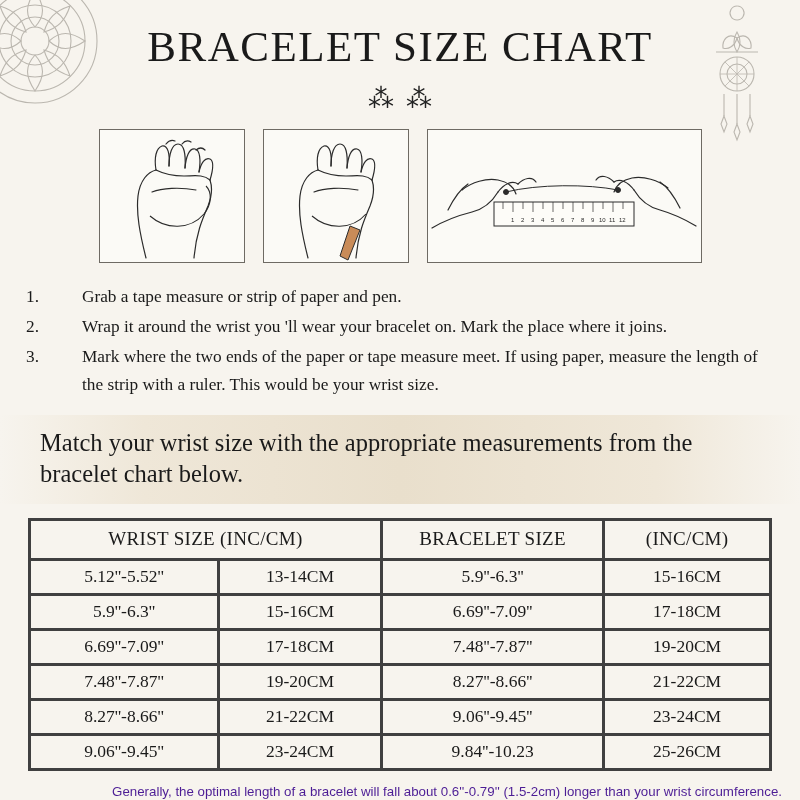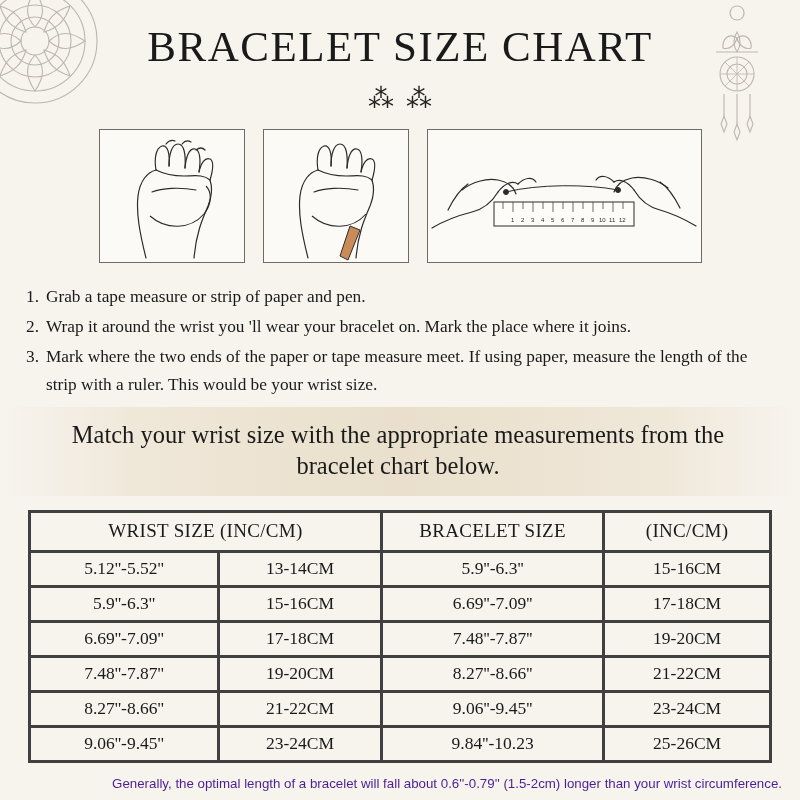--- a/index.html
+++ b/index.html
@@ -81,27 +81,27 @@
     font-size: 17.3px;
     line-height: 1.62;
     font-family: "Liberation Serif", serif;
   }
   .step {
     display: flex;
     gap: 7px;
     margin-bottom: 2px;
   }
   .step-num { flex: 0 0 auto; }
-  .step-txt { flex: 1 1 auto; }
+  .step-txt { flex: 1 1 auto; margin-left: 36px; }
 
   
   .banner {
-    margin-top: 8px;
+    margin-top: 16px;
     padding: 12px 44px 14px 40px;
-    text-align: center;
+    text-align: left;
     font-size: 24.5px;
     line-height: 1.28;
     background: linear-gradient(to right, #f7f4ee 0%, #efe7d8 18%, #e9dfcc 50%, #efe7d8 82%, #f7f4ee 100%);
     font-family: "Liberation Serif", serif;
   }
 
   
   .table-wrap {
     margin: 14px 28px 0 28px;
   }

